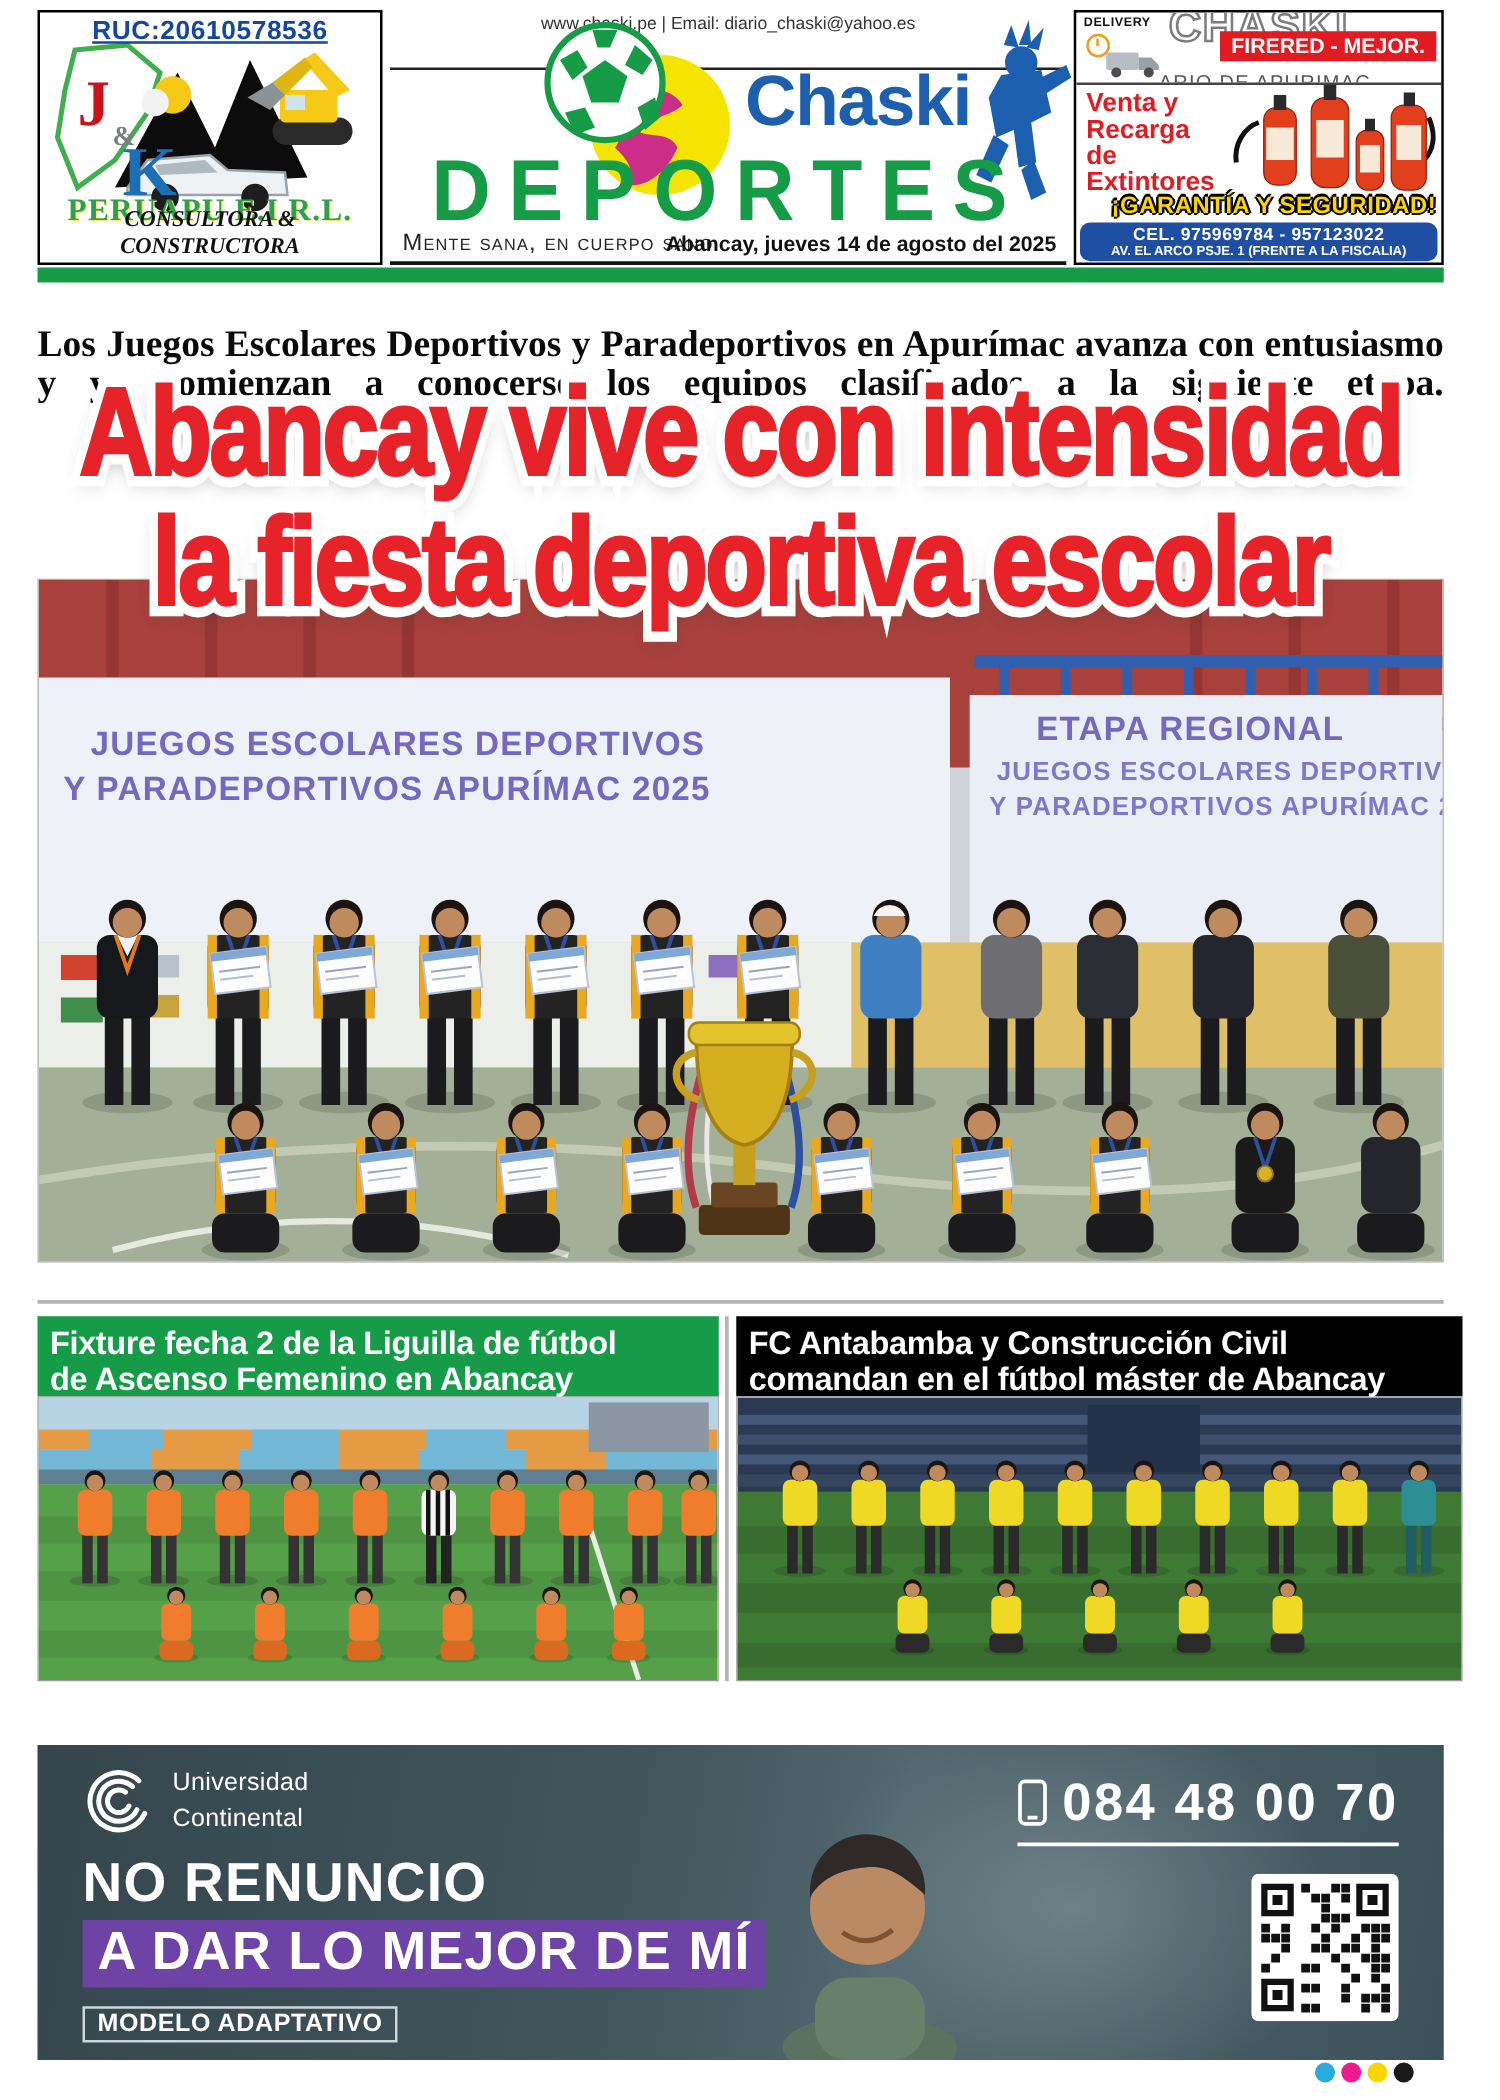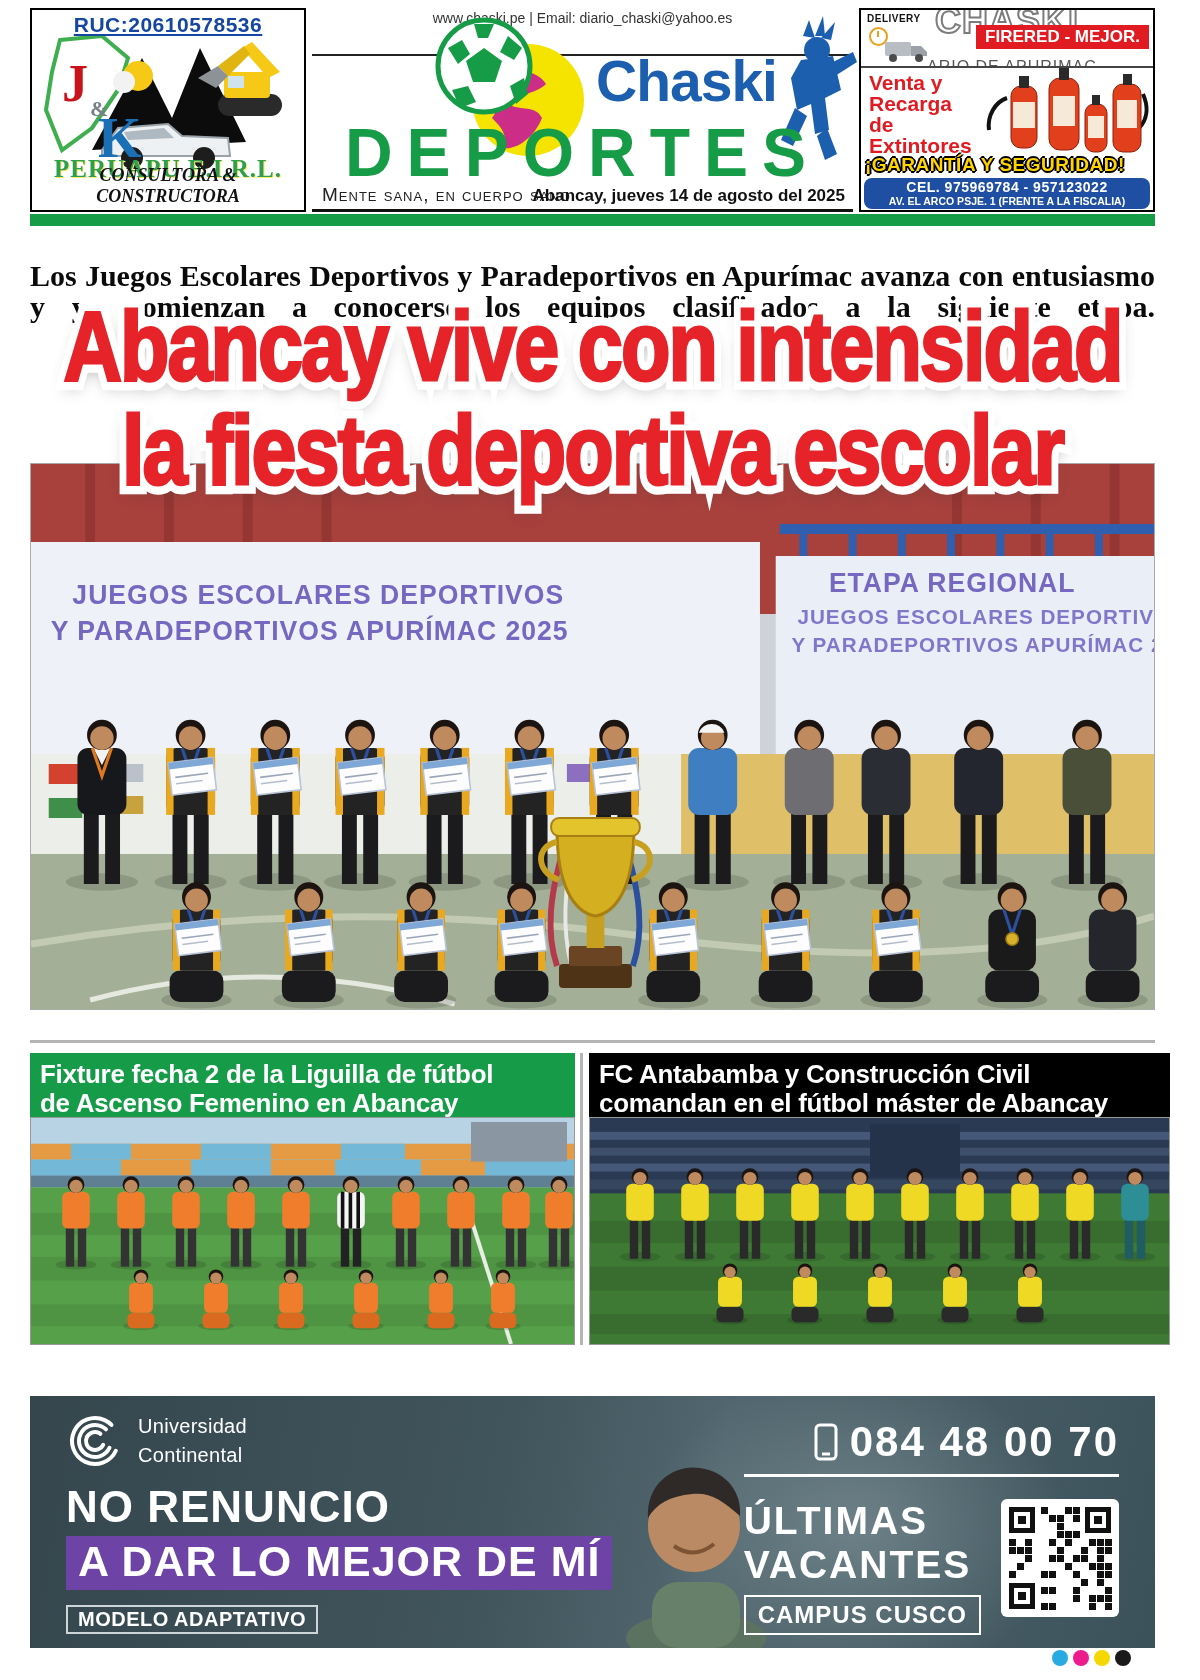--- a/index.html
+++ b/index.html
@@ -50,21 +50,21 @@
   .ghost{position:absolute;left:0;right:0;top:-10px;text-align:center;font-size:36px;font-weight:900;
          color:#fff;-webkit-text-stroke:2px #7c7c7c;letter-spacing:1px;}
   .fire-badge{position:absolute;right:4px;top:15px;background:#e01b22;color:#fff;font-weight:800;
          font-size:17px;padding:2px 9px;}
   .fire-sub{position:absolute;left:66px;top:32px;font-size:16px;color:#555;letter-spacing:1px;margin-top:16px;}
   .truckicon{position:absolute;left:22px;top:28px;}
   .fire-body{position:relative;height:138px;}
   .offer{position:absolute;left:8px;top:4px;color:#e01b22;font-weight:800;font-size:21px;
          line-height:21px;white-space:pre-line;}
   .extart{position:absolute;right:4px;top:0;}
-  .guarantee{position:absolute;left:4px;right:4px;top:86px;text-align:left;font-size:19px;
+  .guarantee{position:absolute;left:4px;right:4px;top:86px;text-align:right;font-size:19px;
          font-weight:900;color:#ffd400;letter-spacing:.5px;
          text-shadow:-2px 0 #000,2px 0 #000,0 -2px #000,0 2px #000,1px 1px #000,-1px -1px #000;}
   .phonebanner{position:absolute;left:3px;right:3px;top:110px;background:#1f4fa3;color:#fff;
          border-radius:8px;text-align:center;padding:1px 0 2px;}
   .phonebanner .big{font-size:14px;font-weight:700;letter-spacing:.5px;}
   .phonebanner .small{font-size:10.5px;font-weight:800;}
 
   
   .greenstrip{top:214px;height:12px;background:#169c46;}
   .deck{top:230px;font-family:"Liberation Serif",serif;font-weight:700;font-size:30px;
@@ -834,25 +834,20 @@
     </div>
     <div class="uc-right">
       <div class="uc-phone-row">
         <svg width="24" height="38" viewBox="0 0 24 38">
           <rect x="2" y="2" width="20" height="34" rx="4" fill="none" stroke="#fff" stroke-width="3"></rect>
           <line x1="8" y1="31" x2="16" y2="31" stroke="#fff" stroke-width="3"></line>
         </svg>
         <span class="uc-phone">084 48 00 70</span>
       </div>
       <div class="uc-lower">
-        <div style="text-align:left">
-          <div class="uc-vac">ÚLTIMAS
-VACANTES</div>
-          <div class="uc-campus">CAMPUS CUSCO</div>
-        </div>
         <svg width="118" height="118" viewBox="0 0 118 118">
           <rect width="118" height="118" rx="6" fill="#fff"></rect>
           <g id="qr-cells" fill="#111">
               <rect x="8" y="8" width="26" height="26" fill="#111"></rect>
               <rect x="13" y="13" width="16" height="16" fill="#fff"></rect>
               <rect x="17" y="17" width="8" height="8" fill="#111"></rect>
               <rect x="84" y="8" width="26" height="26" fill="#111"></rect>
               <rect x="89" y="13" width="16" height="16" fill="#fff"></rect>
               <rect x="93" y="17" width="8" height="8" fill="#111"></rect>
               <rect x="8" y="84" width="26" height="26" fill="#111"></rect>

